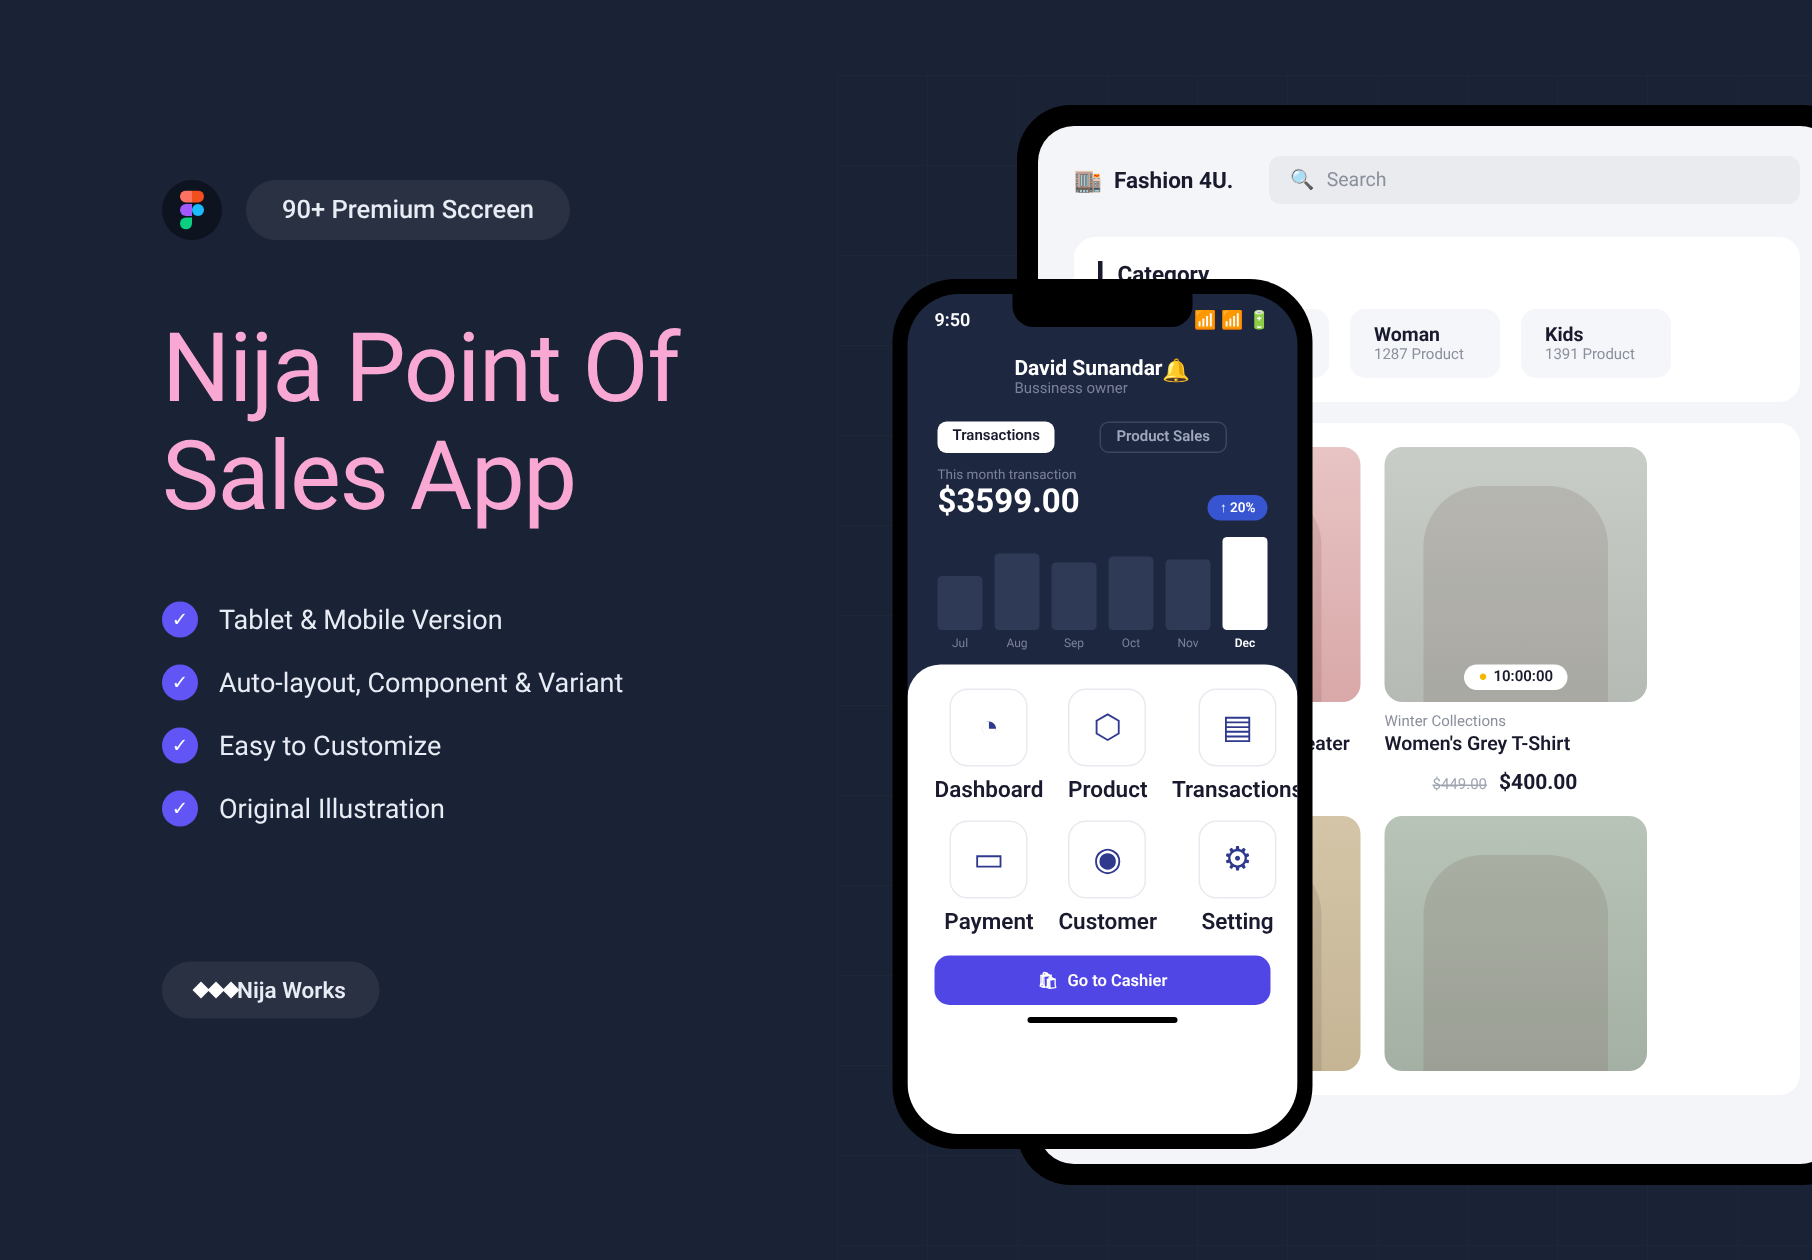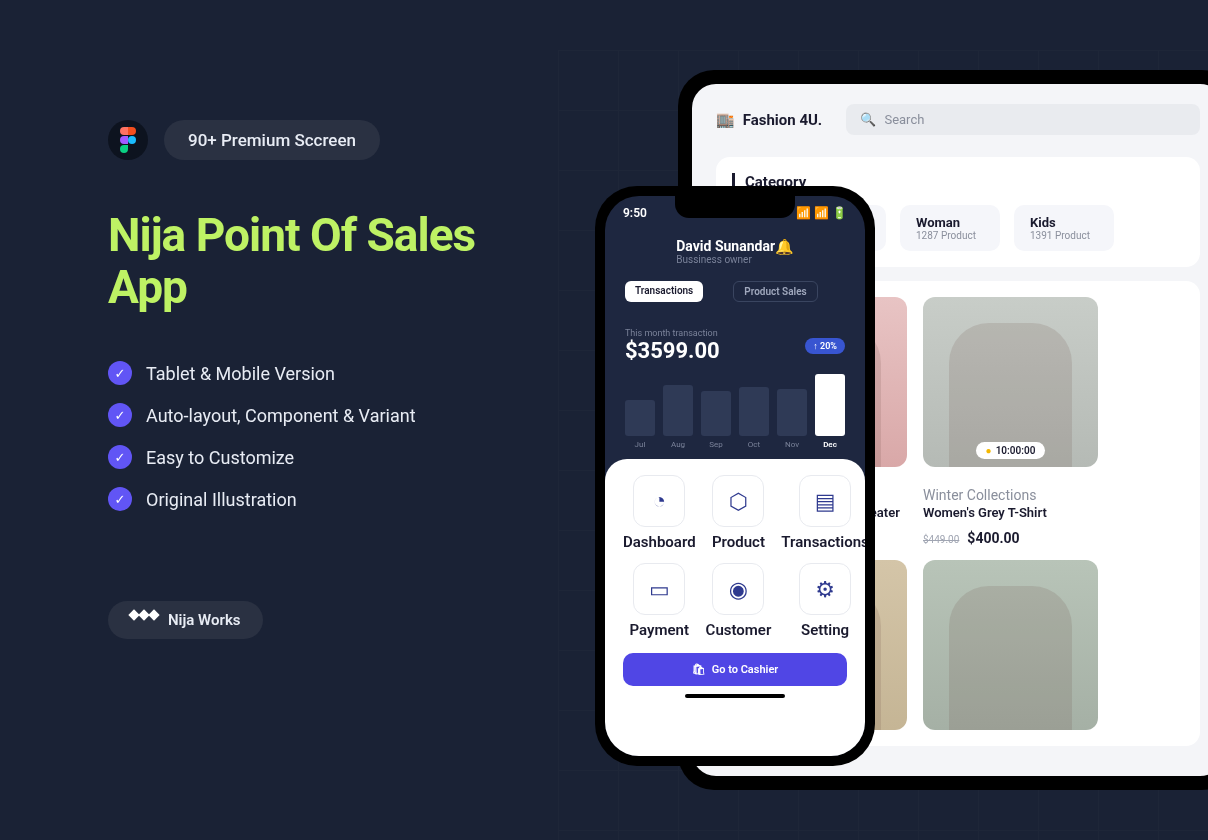--- a/index.html
+++ b/index.html
@@ -23,31 +23,31 @@
 .figma-icon {
   width: 40px; height: 40px; border-radius: 50%;
   background: #0d131f; display: flex; align-items: center; justify-content: center;
 }
 .figma-svg { width: 18px; height: 26px; }
 .pill {
   background: #2a3142; color: #e8ecf4; padding: 10px 24px;
   border-radius: 24px; font-size: 17px; font-weight: 500;
 }
 .main-title {
-  font-size: 46px; font-weight: 700; color: #bef264;
+  font-size: 64px; font-weight: 400; color: #f9a8d4;
   line-height: 1.12; margin-bottom: 48px; letter-spacing: -1px;
 }
 .feature-list { display: flex; flex-direction: column; gap: 18px; margin-bottom: 90px; }
 .feature-item { display: flex; align-items: center; gap: 14px; color: #e8ecf4; font-size: 18px; }
 .check-badge {
   width: 24px; height: 24px; border-radius: 50%; background: #6155f5;
   display: flex; align-items: center; justify-content: center; color: #fff; font-size: 13px;
 }
 .brand-pill {
-  display: inline-flex; align-items: flex-start; gap: 10px;
+  display: inline-flex; align-items: center; 
   background: #2a3142; color: #e8ecf4; padding: 10px 22px;
   border-radius: 24px; font-size: 15px; font-weight: 600;
 }
 .brand-diamond { display: flex; gap: 2px; }
 .brand-diamond span { width: 8px; height: 8px; background: #fff; transform: rotate(45deg); }
 
 
 .tablet {
   position: absolute; top: 70px; right: -30px;
   width: 560px; height: 720px;
@@ -86,24 +86,24 @@
 .p-img.beige { background: linear-gradient(#d4c5a8, #c5b595); }
 .p-img.sage { background: linear-gradient(#b8c4b8, #a5b0a5); }
 .model-sil { width: 70%; height: 85%; background: rgba(100,70,60,0.15); border-radius: 40px 40px 0 0; }
 .pill-timer {
   position: absolute; bottom: 8px; background: #fff; border-radius: 12px;
   padding: 3px 10px; font-size: 10px; display: flex; align-items: center; gap: 4px;
   font-weight: 600; color: #1a1a2e;
 }
 .pill-timer .dot { color: #f5b800; }
 .pill-timer .fire { color: #6155f5; }
-.p-cat { font-size: 14px; color: #8a8f9c; margin-top: 20px; }
+.p-cat { font-size: 10px; color: #8a8f9c; margin-top: 8px; }
 .p-name { font-size: 13px; font-weight: 600; color: #1a1a2e; margin: 2px 0 10px; }
 .p-price { display: flex; align-items: baseline; gap: 8px; }
-.p-old { font-size: 10px; color: #a0a5b2; text-decoration: line-through; }
+.p-old { font-size: 10px; color: #a0a5b2; text-decoration: line-through; margin-left: 32px; }
 .p-new { font-size: 14px; font-weight: 700; color: #1a1a2e; }
 
 
 .phone {
   position: absolute; top: 186px; left: 595px;
   width: 280px; height: 580px;
   background: #000; border-radius: 42px; padding: 10px;
   z-index: 10;
 }
 .phone-screen {
@@ -122,23 +122,23 @@
 .ph-head { padding: 14px 20px 6px; display: flex; justify-content: center; align-items: flex-start; }
 .ph-user-name { color: #fff; font-size: 14px; font-weight: 700; }
 .ph-user-role { color: #7a8299; font-size: 10px; }
 .bell { color: #fff; font-size: 15px; }
 .ph-tabs { display: flex; gap: 6px; padding: 10px 20px 4px; }
 .ph-tab {
   padding: 4px 10px; border-radius: 6px; font-size: 10px; font-weight: 600;
 }
 .ph-tab.active { background: #fff; color: #1a1a2e; }
 .ph-tab.inactive { border: 1px solid #3a4560; color: #a0a8bd; margin-left: 24px; }
-.ph-metric { padding: 6px 20px; margin-top: 16px; }
+.ph-metric { padding: 6px 20px; }
 .ph-metric-label { color: #7a8299; font-size: 9px; }
-.ph-metric-row { display: flex; justify-content: space-between; align-items: flex-start; }
+.ph-metric-row { display: flex; justify-content: space-between; align-items: flex-end; }
 .ph-metric-val { color: #fff; font-size: 22px; font-weight: 700; }
 .ph-pct {
   background: #3855d1; color: #fff; font-size: 9px; padding: 3px 8px;
   border-radius: 10px; font-weight: 600;
 }
 .ph-chart { padding: 10px 20px; display: flex; align-items: flex-end; gap: 8px; height: 90px; }
 .ph-bar-wrap { flex: 1; display: flex; flex-direction: column; align-items: center; gap: 4px; }
 .ph-bar { width: 100%; background: #2f3a56; border-radius: 3px; }
 .ph-bar.hl { background: #fff; }
 .ph-bar-lbl { color: #7a8299; font-size: 8px; }

